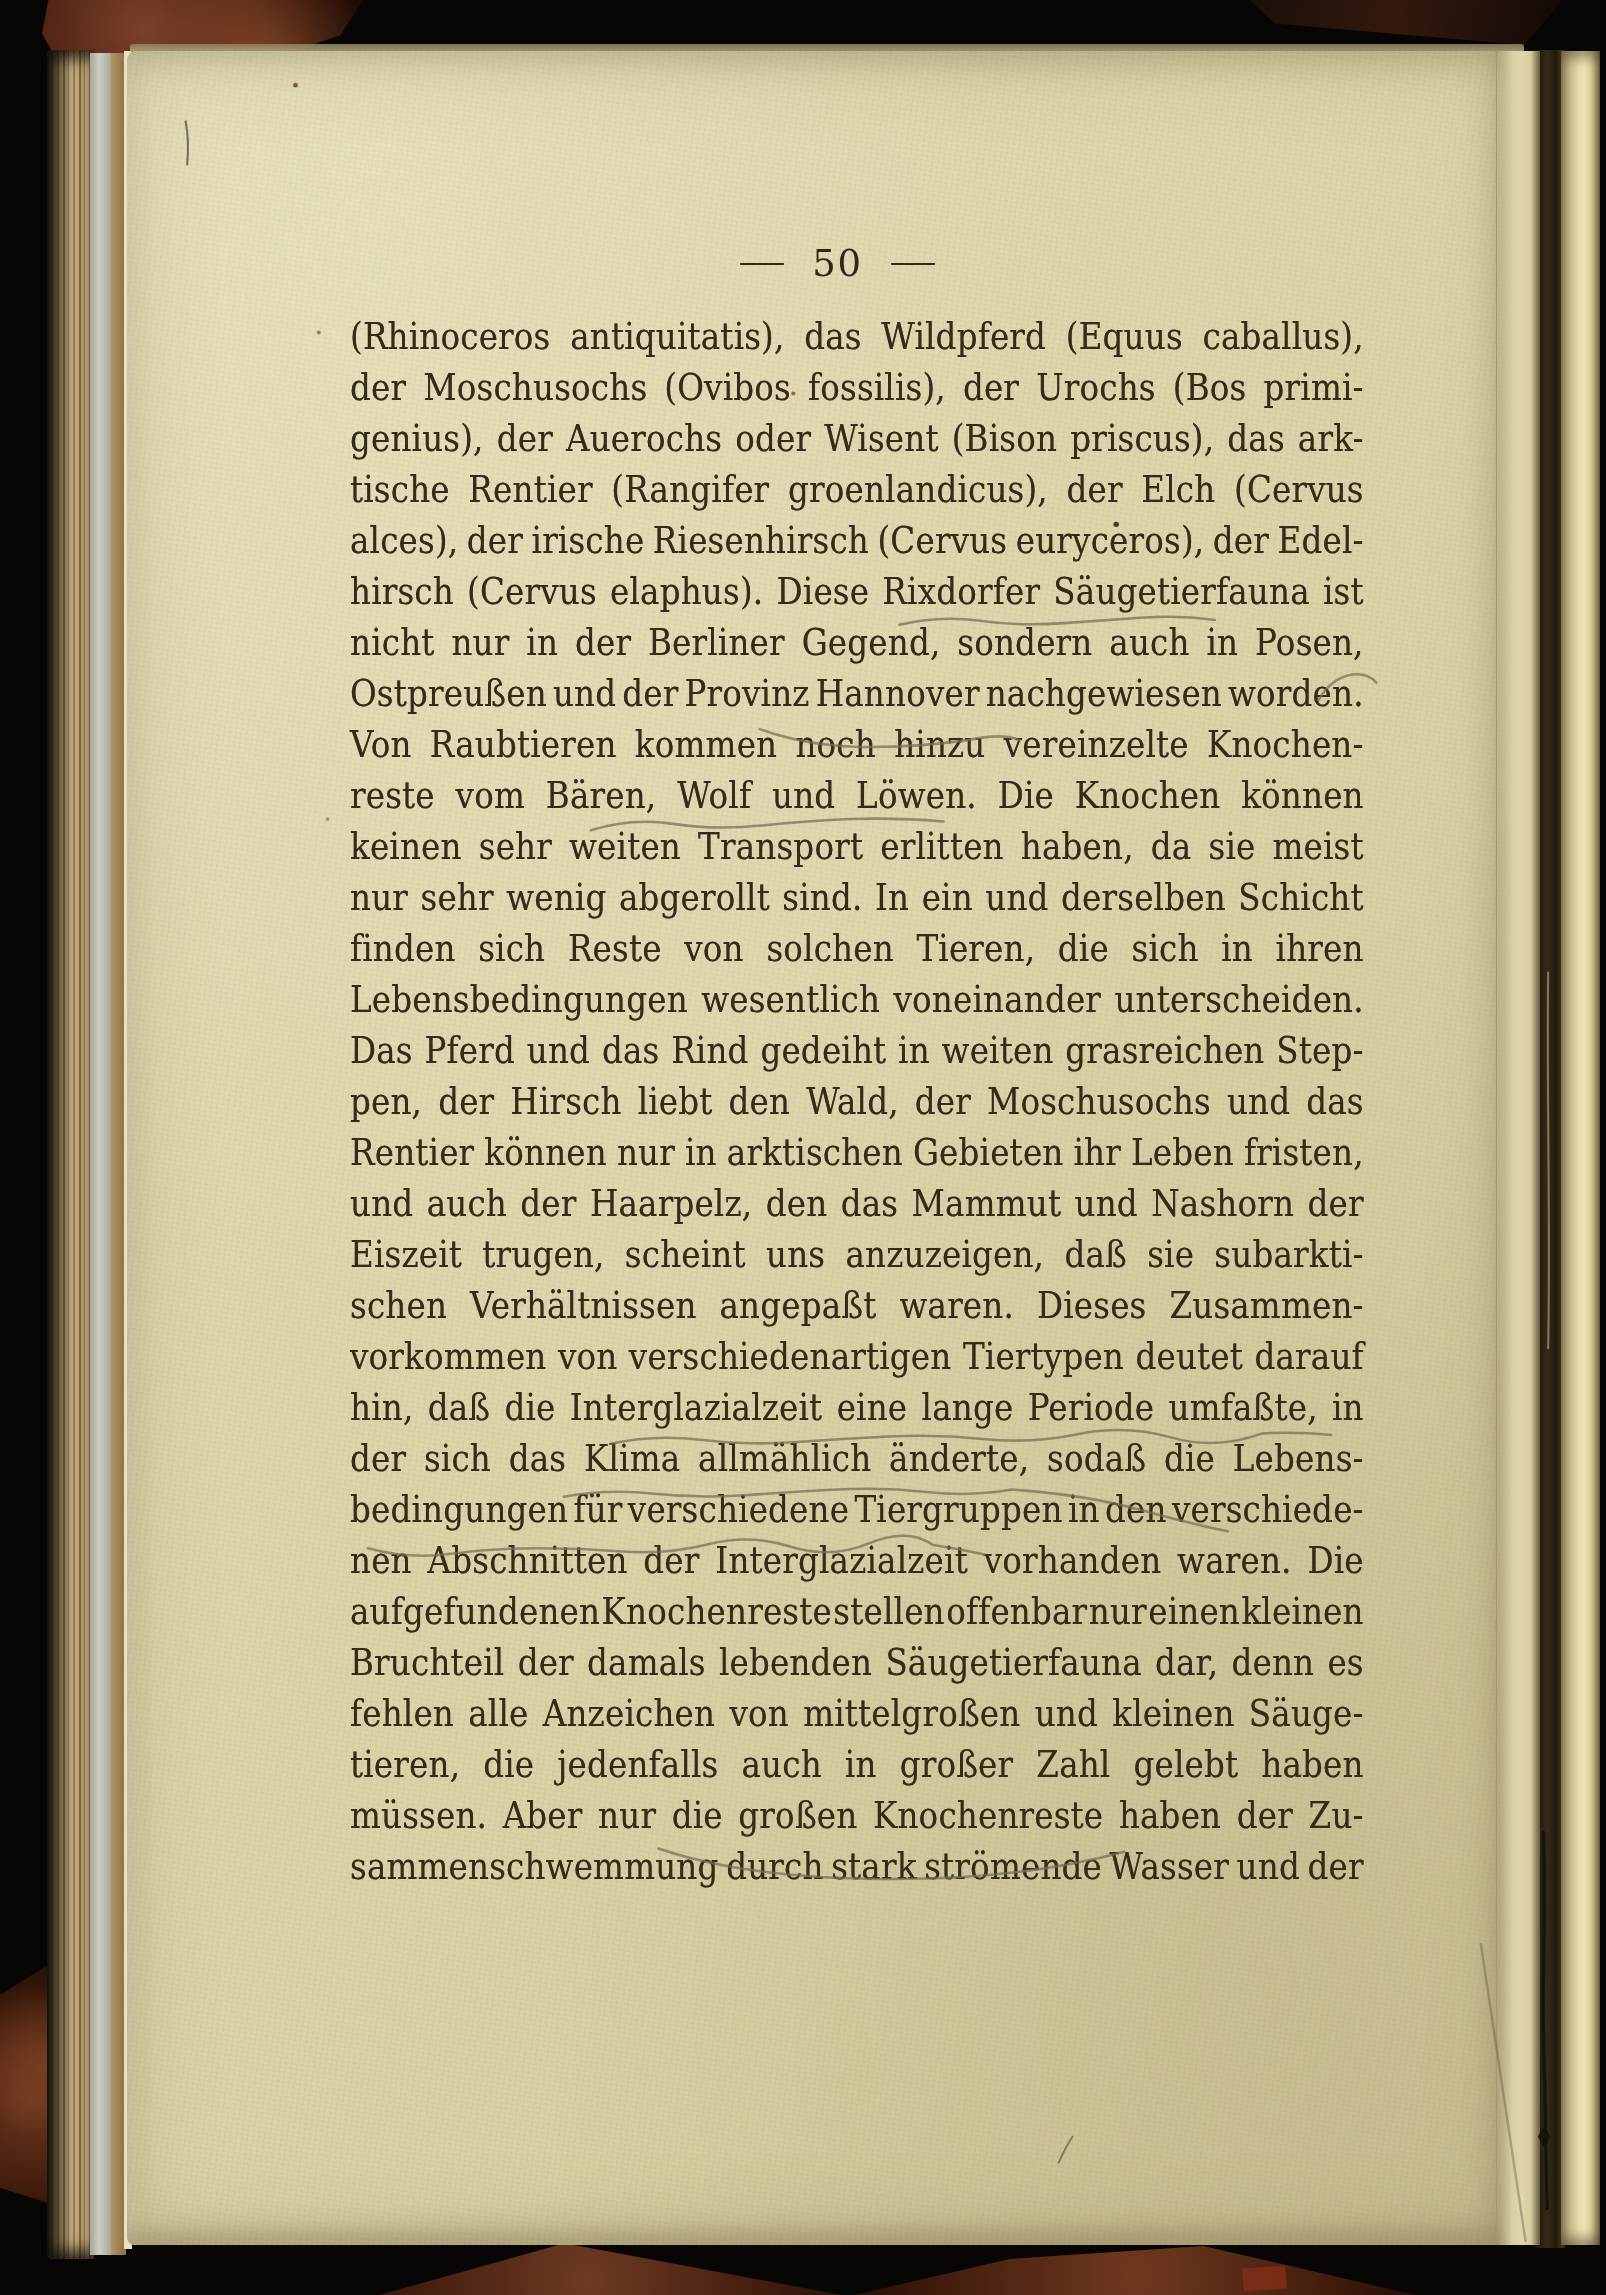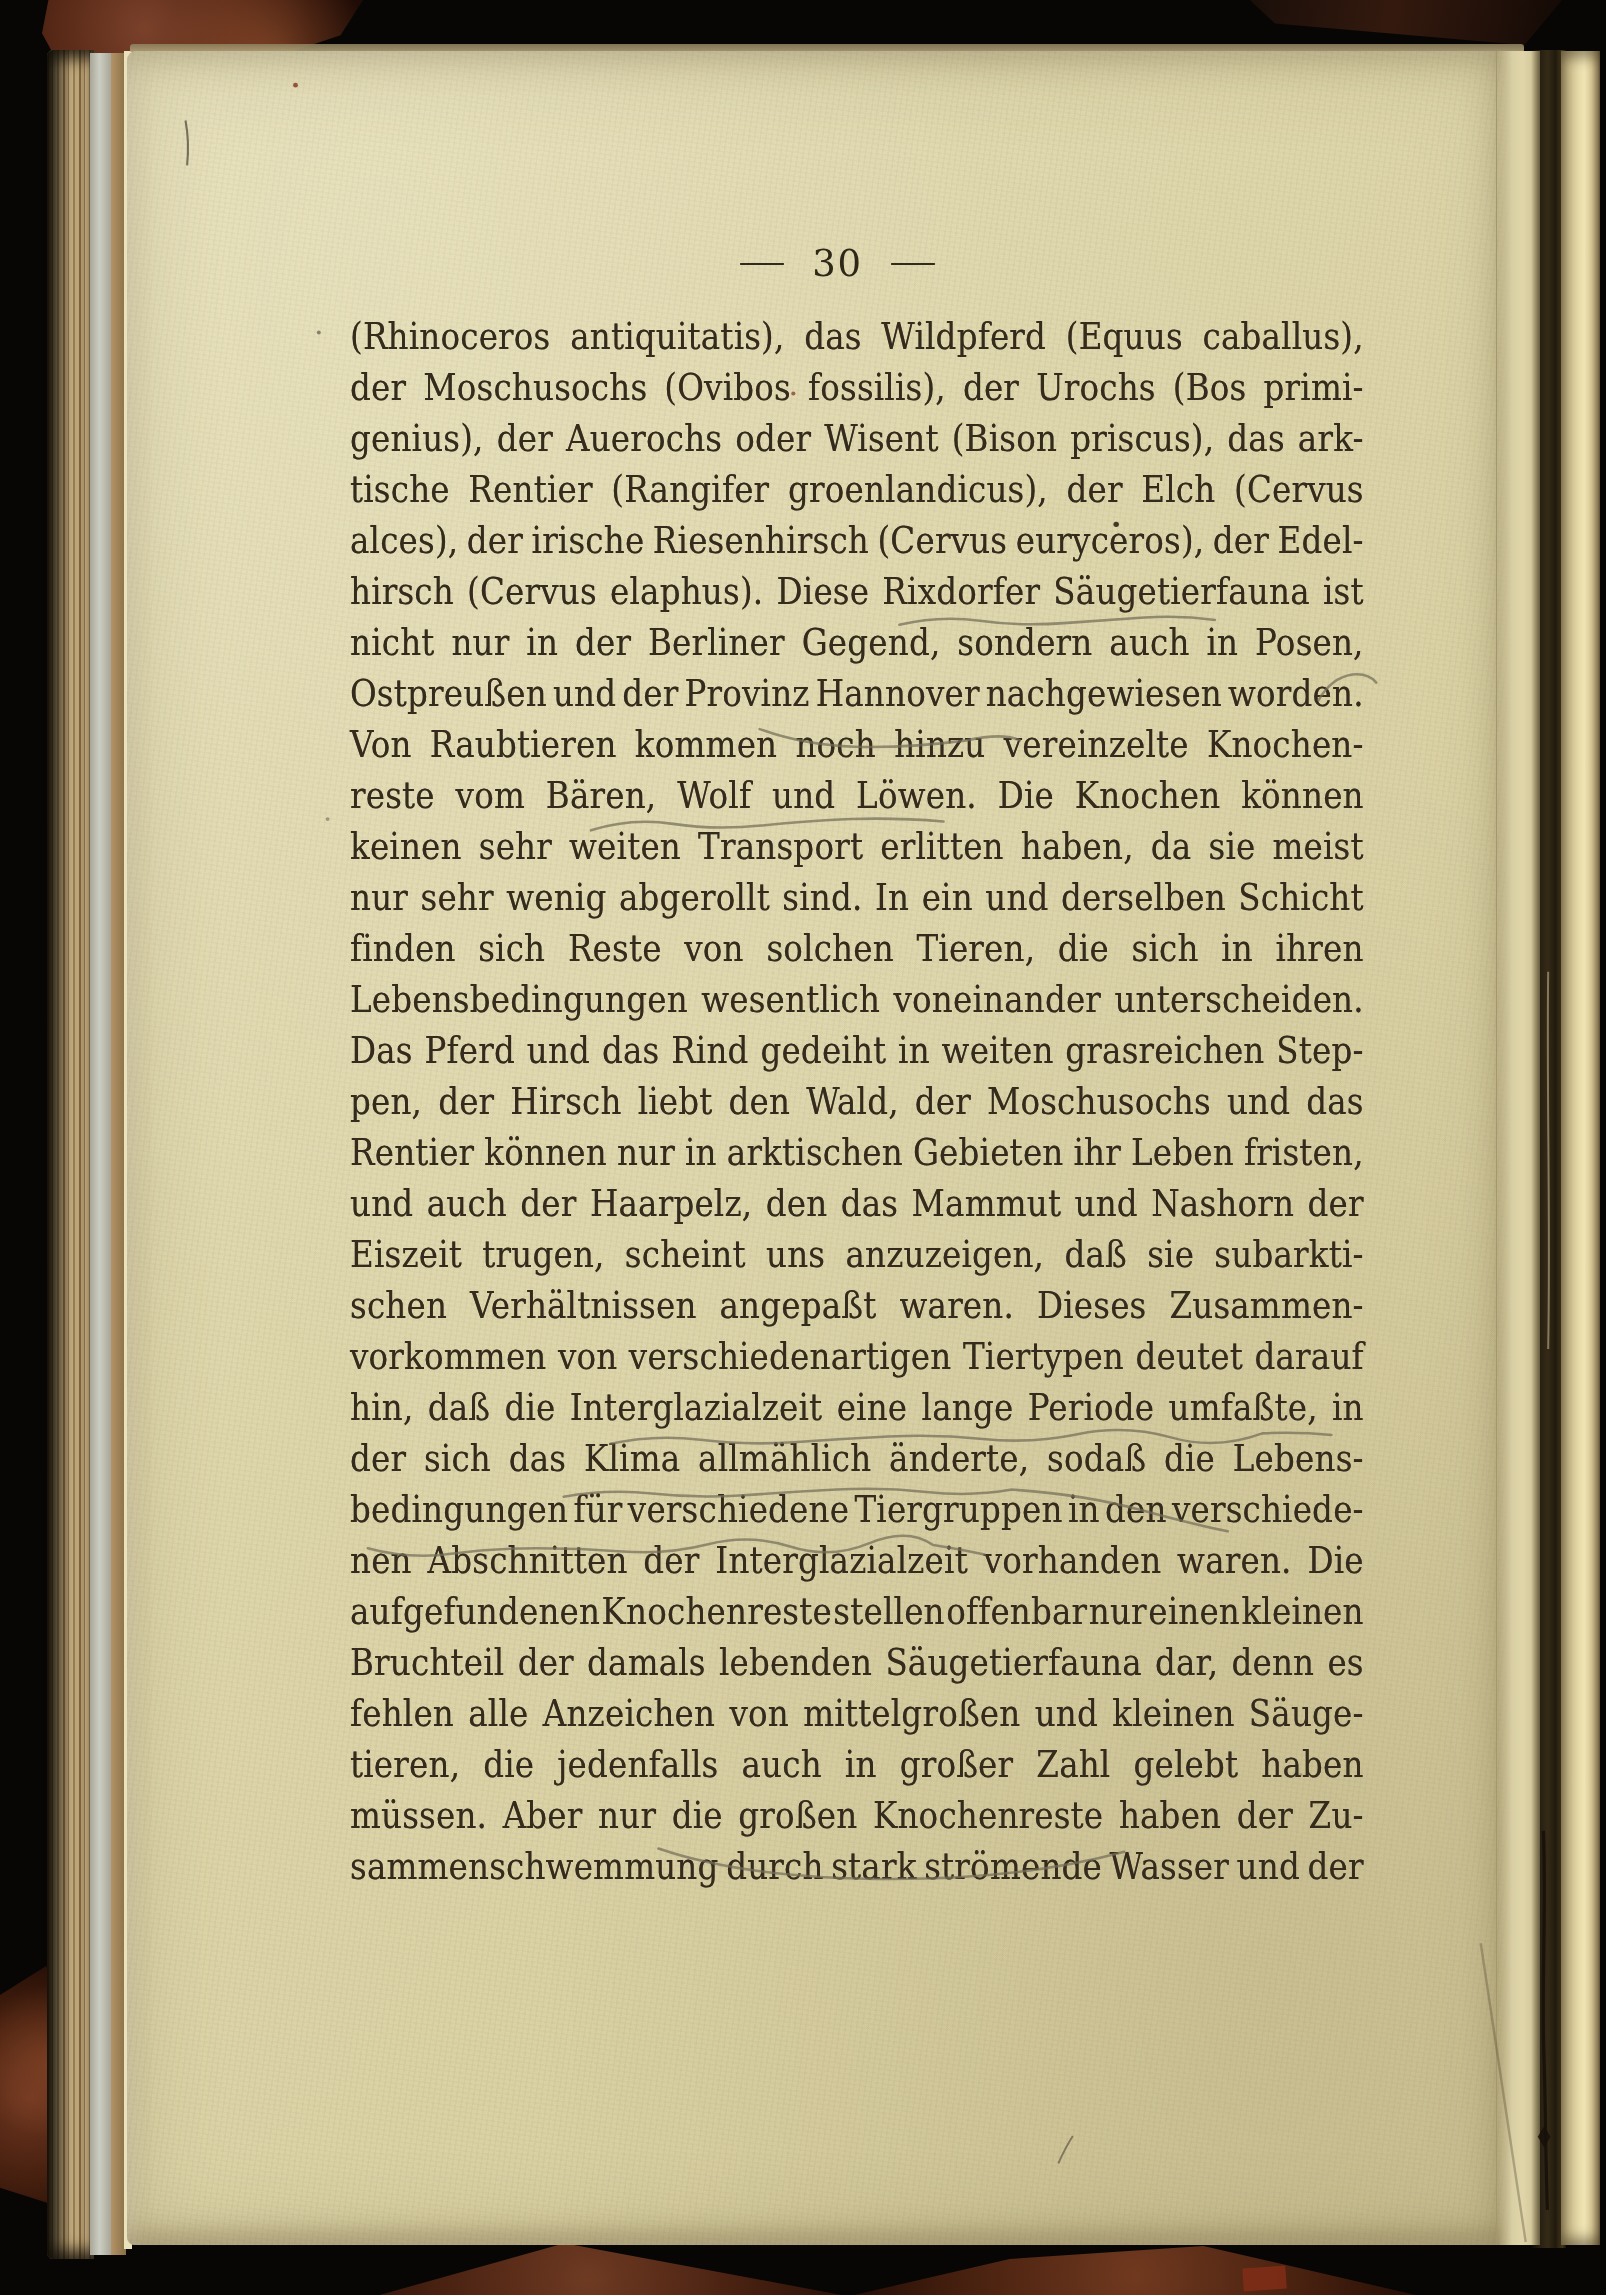--- a/index.html
+++ b/index.html
@@ -141,21 +141,21 @@
   <div class="edge-gray"></div>
   <div class="edge-brown"></div>
   <div class="edge-white"></div>
   <div class="top-fore-edge"></div>
 
   <div class="page"></div>
   <div class="page-curl"></div>
 
   <div class="page-header">
     <span class="dash">—</span>
-    <span class="num">30</span>
+    <span class="num">50</span>
     <span class="dash">—</span>
   </div>
 
   <div class="text-block" id="text-block">
       <div class="text-line">
         <span>(Rhinoceros</span>
         <span>antiquitatis),</span>
         <span>das</span>
         <span>Wildpferd</span>
         <span>(Equus</span>

